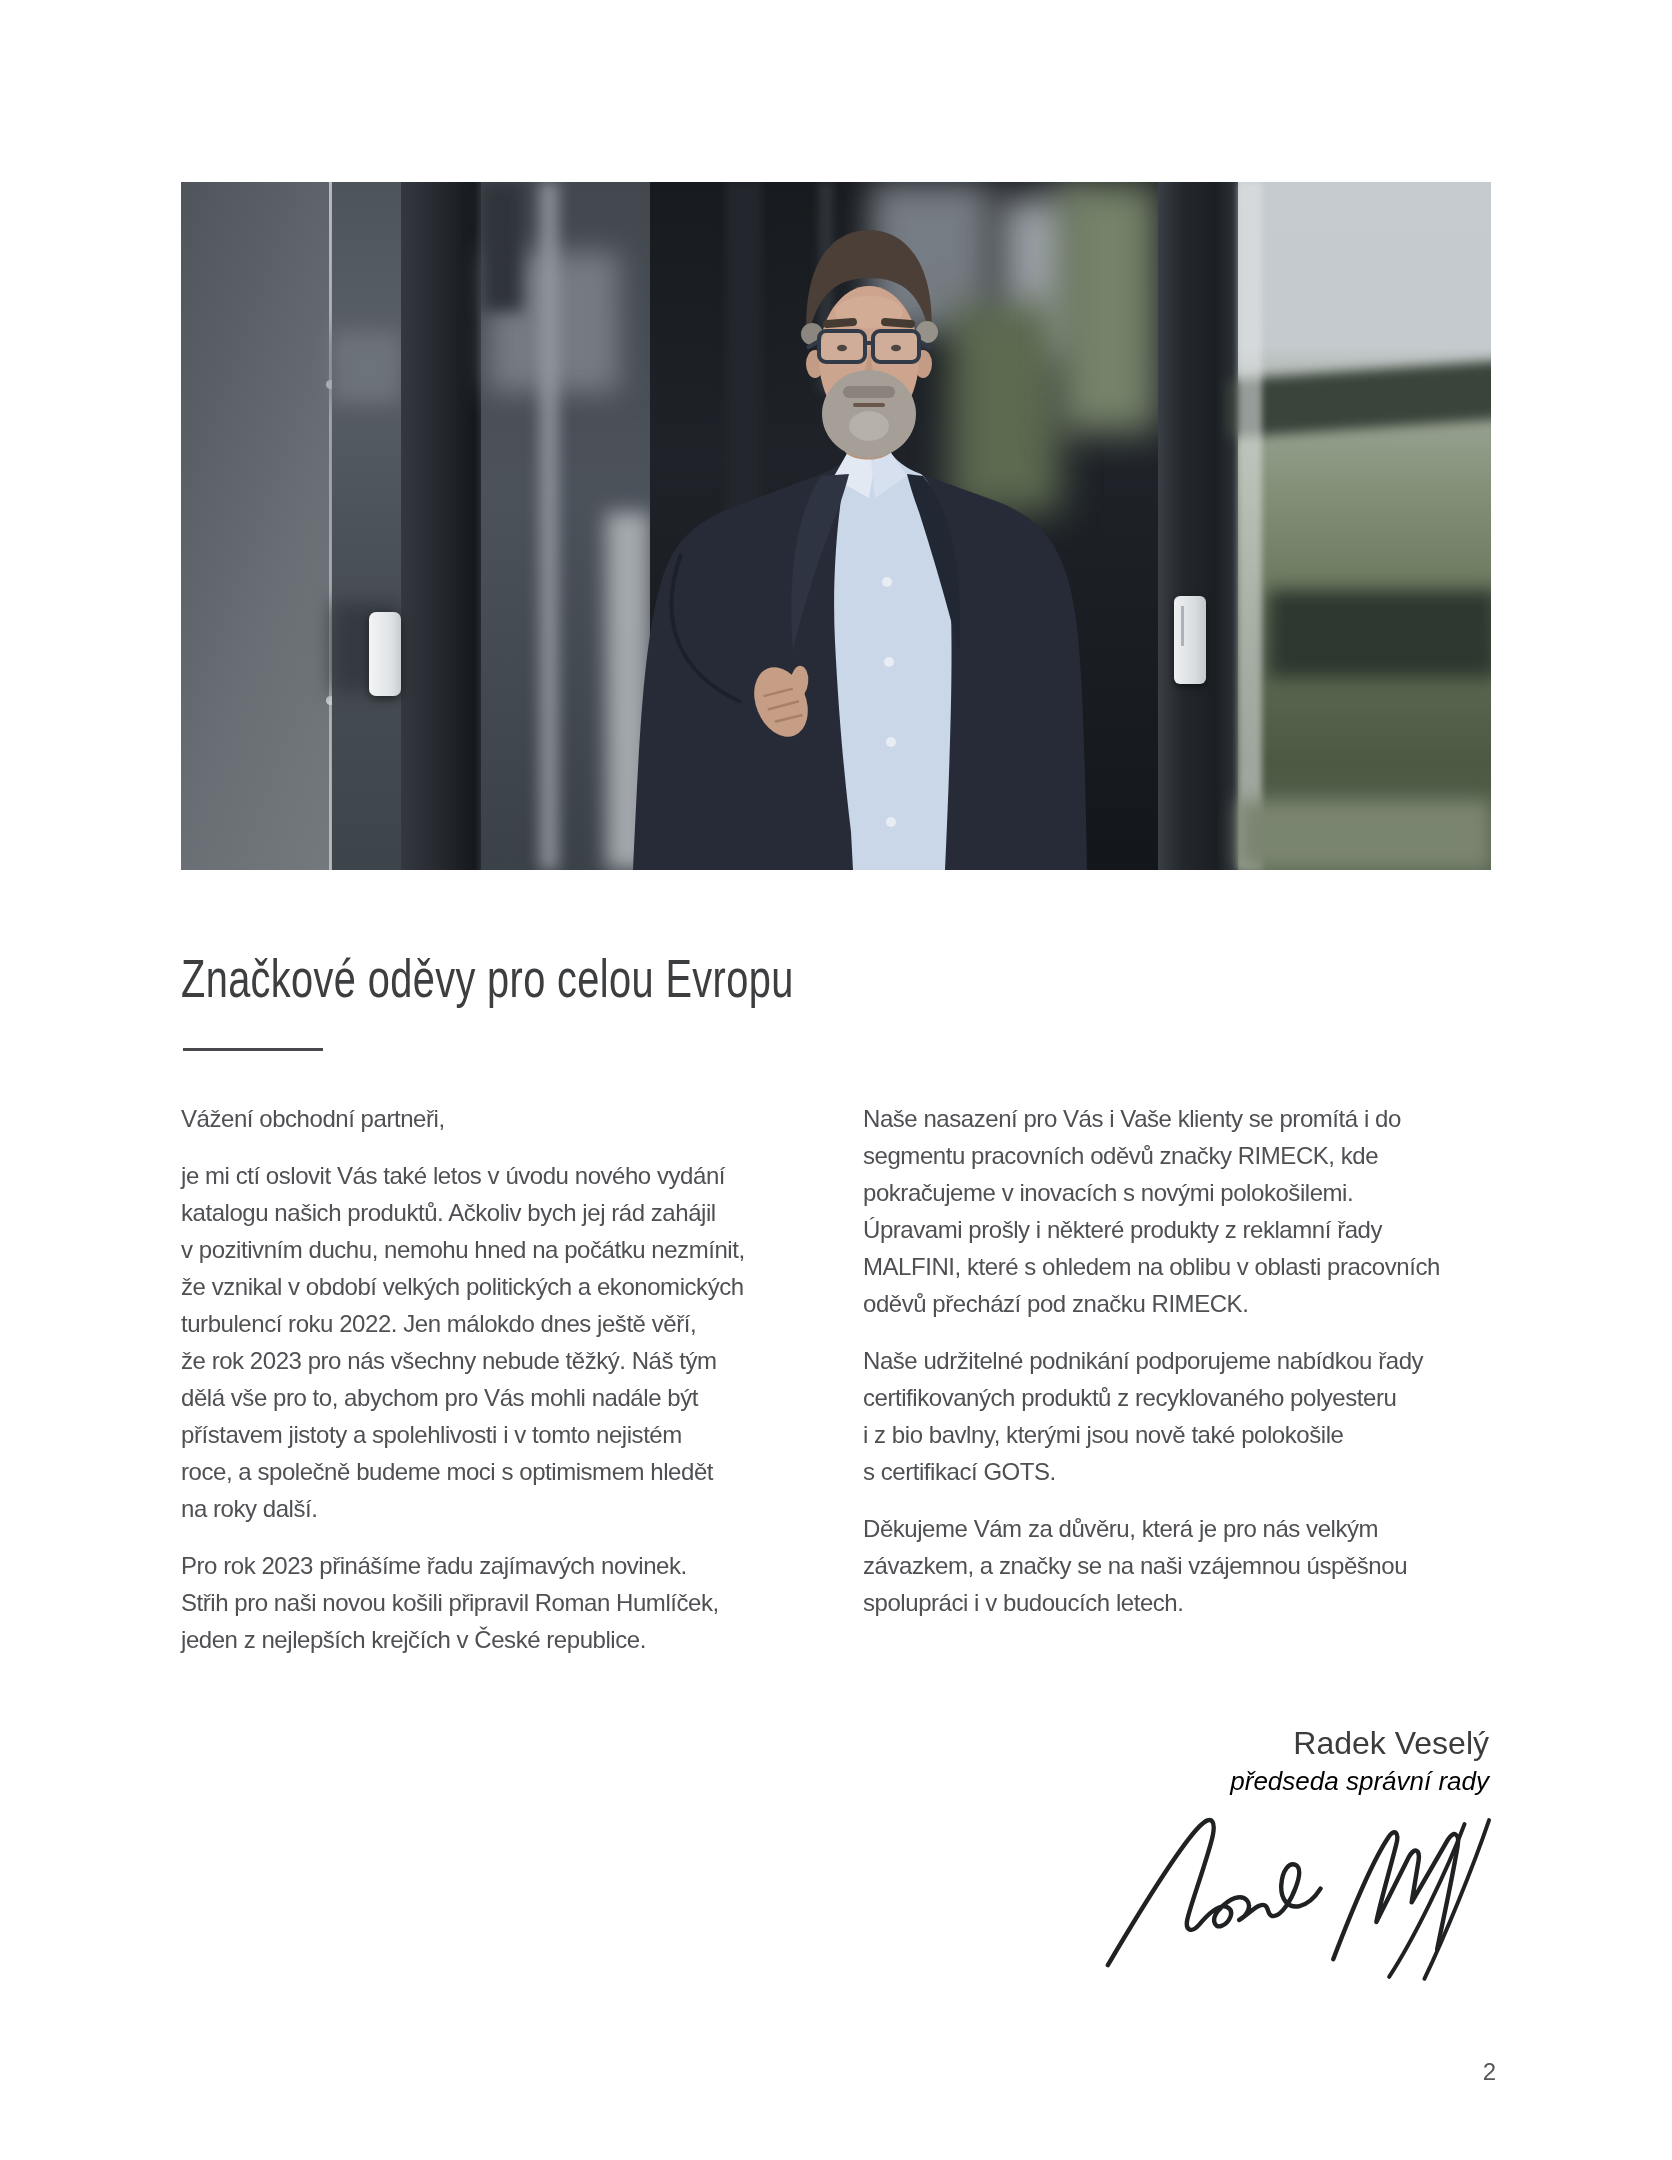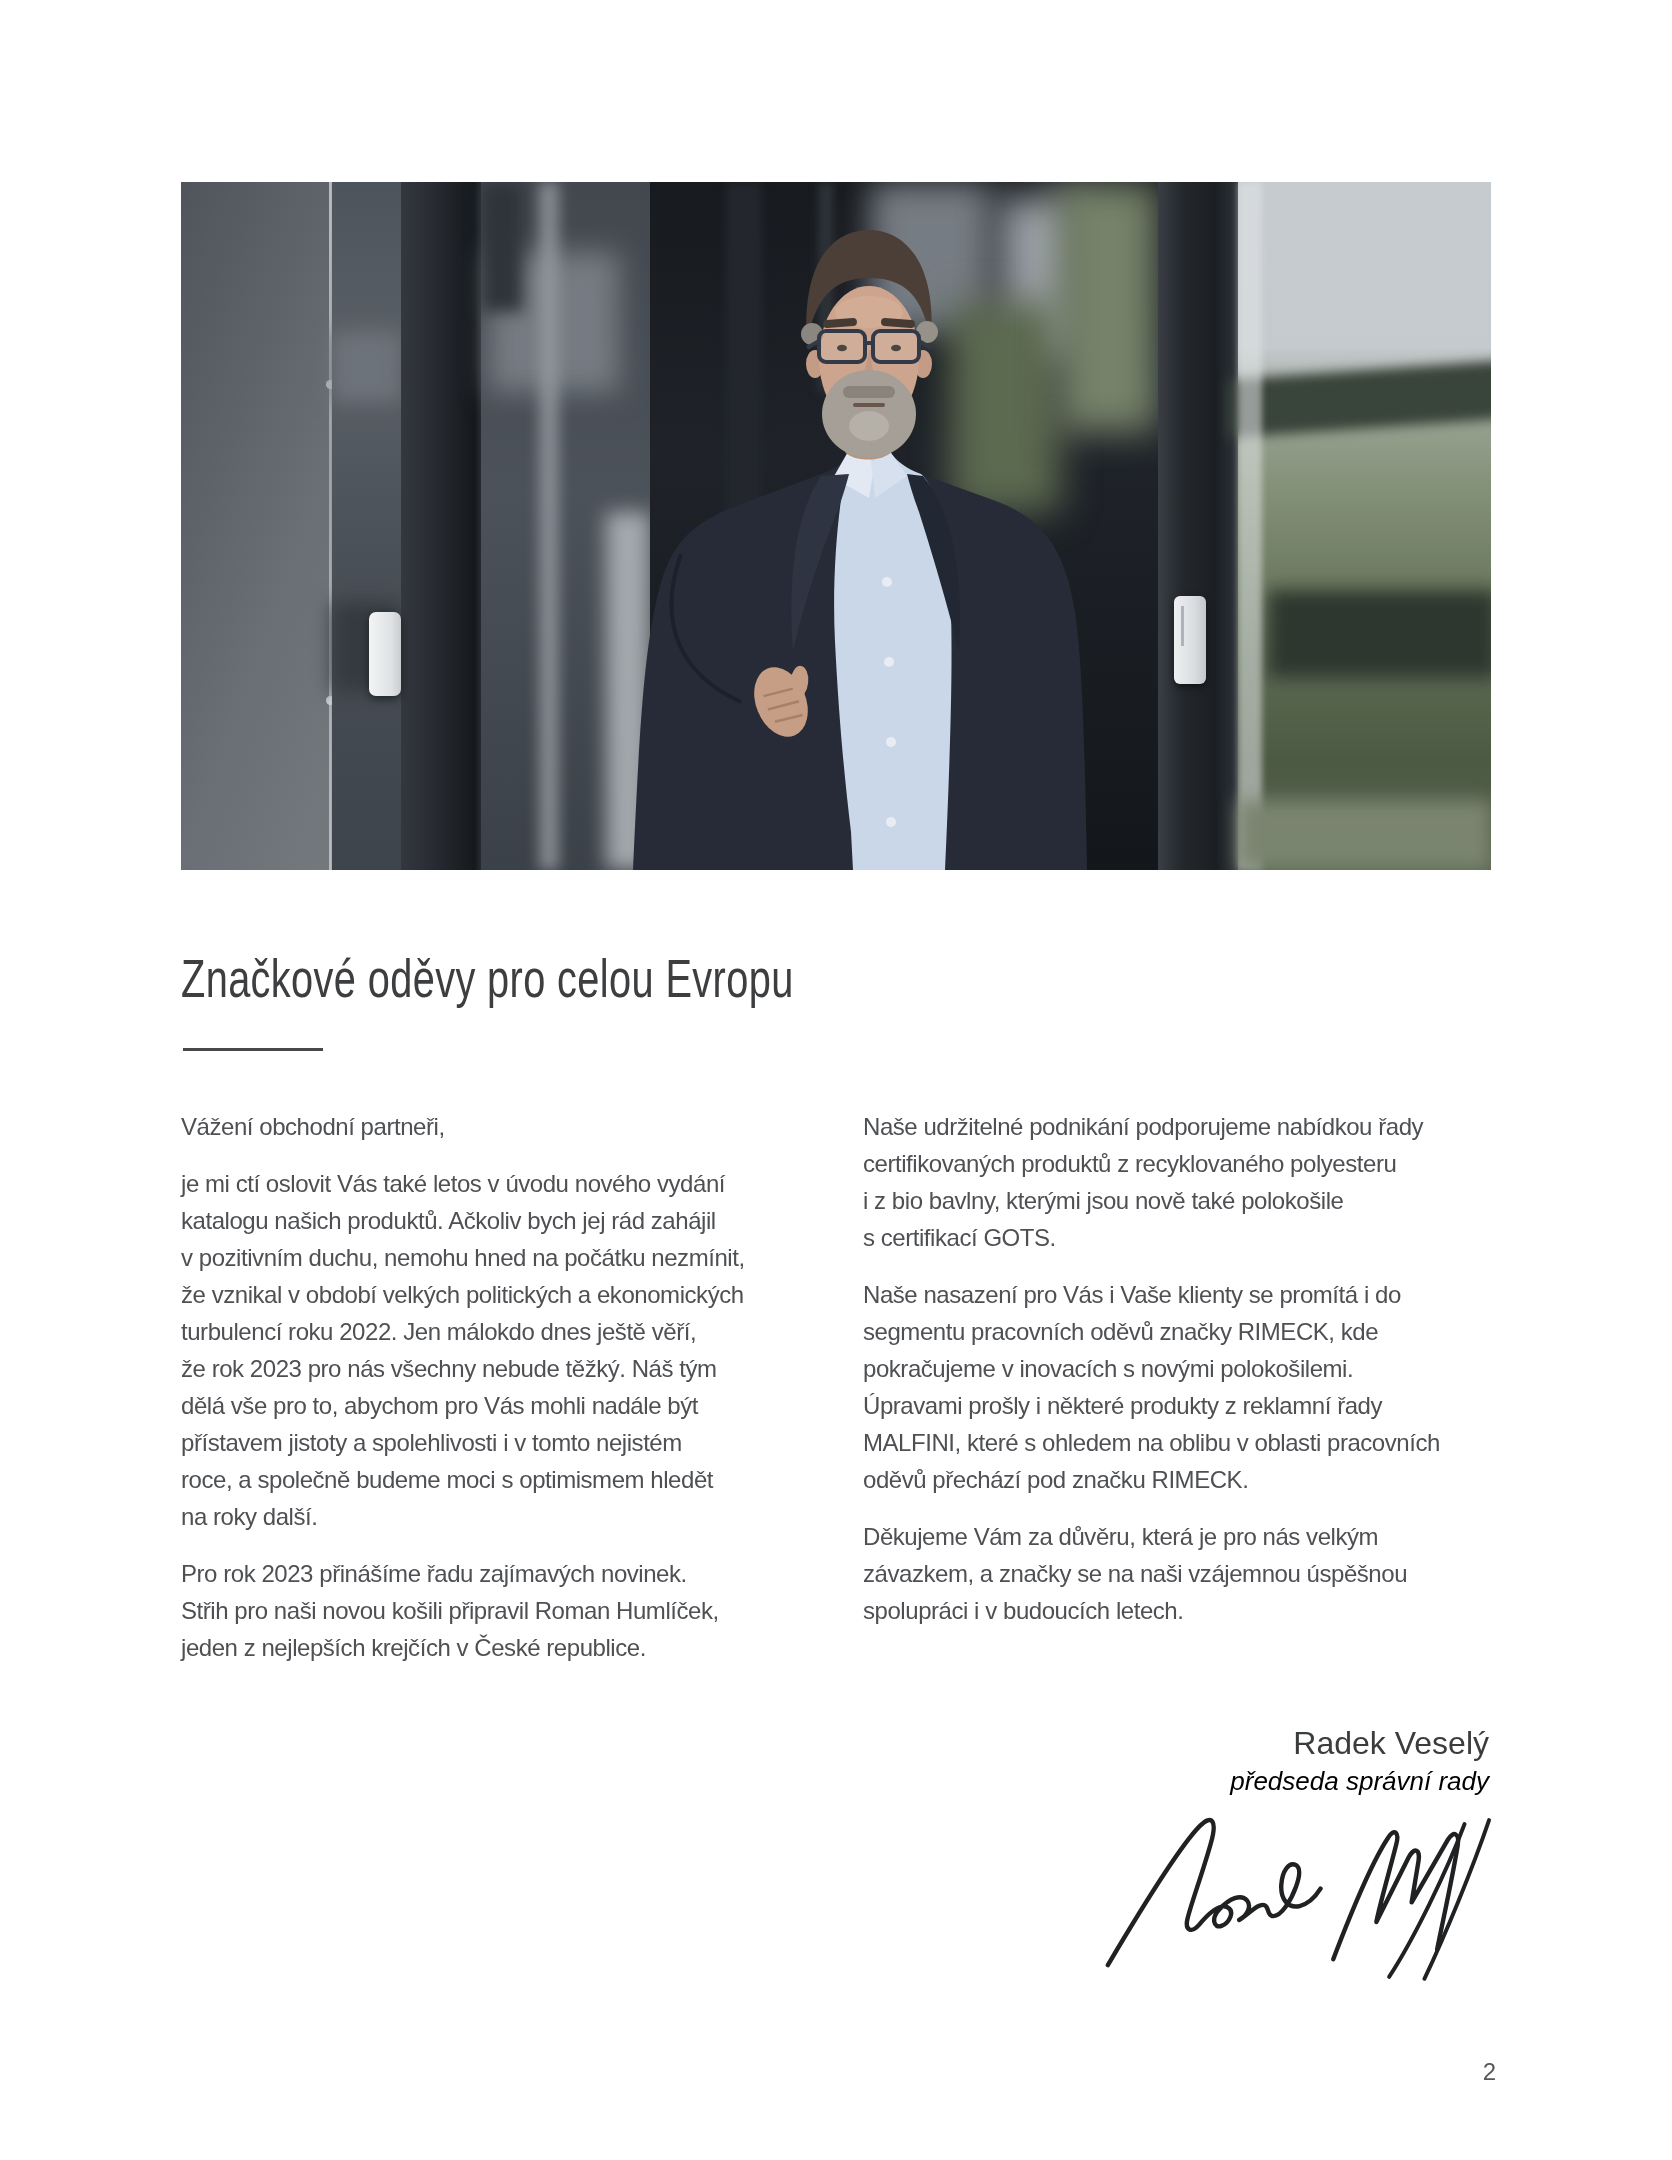--- a/index.html
+++ b/index.html
@@ -44,21 +44,21 @@
   .glass-right .bench{left:30px;top:408px;width:230px;height:88px;background:#2e372f;filter:blur(9px);}
   .glass-right .edge{left:0;top:0;width:24px;height:688px;background:rgba(226,230,232,.55);filter:blur(3px);}
   .glass-right .btm{left:0;top:618px;width:253px;height:70px;background:#7a8570;filter:blur(9px);}
   .man-svg{left:0;top:0;width:1310px;height:688px;filter:blur(.5px);z-index:2;}
 
   
   .heading{position:absolute;left:181px;top:948px;font-size:53px;line-height:62px;color:#3c3e40;
     letter-spacing:.5px;transform:scaleX(.75);transform-origin:left center;white-space:nowrap;font-weight:400;}
   .rule{position:absolute;left:183px;top:1048px;width:140px;height:3px;background:#46484b;}
   .col{position:absolute;top:1100px;width:650px;color:#4e5053;font-size:24px;line-height:37px;letter-spacing:-.45px;}
-  .col .para{white-space:pre-line;margin:8px 0 20px 0;}
+  .col .para{white-space:pre-line;margin:0 0 20px 0;}
   .col-left{left:181px;}
   .col-right{left:863px;}
   .sig-name{position:absolute;right:183px;top:1724px;font-size:32px;line-height:38px;font-weight:normal;color:#3a3c3e;text-align:right;}
   .sig-title{position:absolute;right:183px;top:1764px;font-size:26px;line-height:34px;font-style:italic;color:#000000;text-align:right;}
   .sig-scribble{position:absolute;right:180px;top:1810px;width:392px;height:172px;}
   .page-num{position:absolute;right:176px;top:2058px;font-size:24px;color:#55575a;}
 </style>
 </head>
 <body>
 
@@ -183,30 +183,30 @@
 že rok 2023 pro nás všechny nebude těžký. Náš tým
 dělá vše pro to, abychom pro Vás mohli nadále být
 přístavem jistoty a spolehlivosti i v tomto nejistém
 roce, a společně budeme moci s optimismem hledět
 na roky další.</p>
     <p class="para">Pro rok 2023 přinášíme řadu zajímavých novinek.
 Střih pro naši novou košili připravil Roman Humlíček,
 jeden z nejlepších krejčích v České republice.</p>
   </div>
   <div class="col col-right">
-    <p class="para">Naše udržitelné podnikání podporujeme nabídkou řady
-certifikovaných produktů z recyklovaného polyesteru
-i z bio bavlny, kterými jsou nově také polokošile
-s certifikací GOTS.</p>
     <p class="para">Naše nasazení pro Vás i Vaše klienty se promítá i do
 segmentu pracovních oděvů značky RIMECK, kde
 pokračujeme v inovacích s novými polokošilemi.
 Úpravami prošly i některé produkty z reklamní řady
 MALFINI, které s ohledem na oblibu v oblasti pracovních
 oděvů přechází pod značku RIMECK.</p>
+    <p class="para">Naše udržitelné podnikání podporujeme nabídkou řady
+certifikovaných produktů z recyklovaného polyesteru
+i z bio bavlny, kterými jsou nově také polokošile
+s certifikací GOTS.</p>
     <p class="para">Děkujeme Vám za důvěru, která je pro nás velkým
 závazkem, a značky se na naši vzájemnou úspěšnou
 spolupráci i v budoucích letech.</p>
   </div>
 
   <div class="sig-name">Radek Veselý</div>
   <div class="sig-title">předseda správní rady</div>
   <svg class="sig-scribble" viewBox="0 0 400 175" fill="none" stroke="#1f2123" stroke-linecap="round" stroke-linejoin="round">
     <path stroke-width="4.5" d="M 8 158 C 40 104 82 36 102 16 C 114 4 120 10 113 34
       C 104 66 92 98 89 112 C 87 122 93 126 101 117 C 111 105 122 95 130 99

